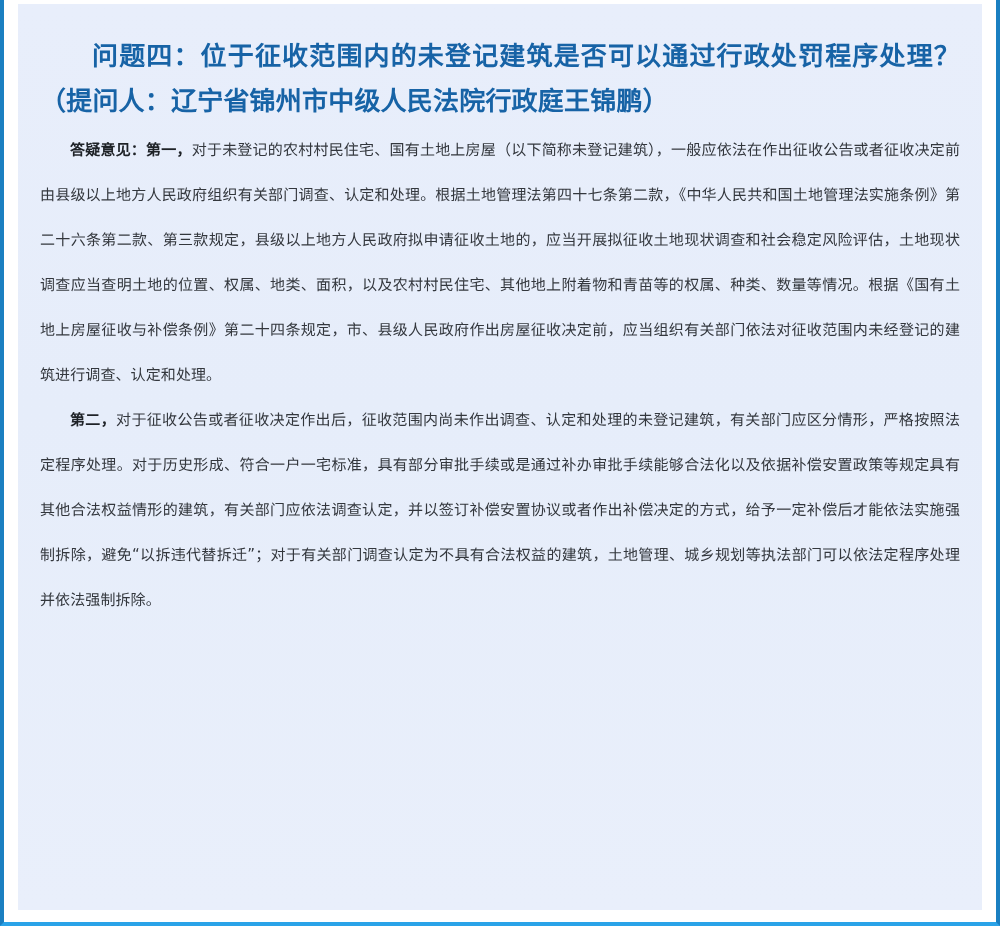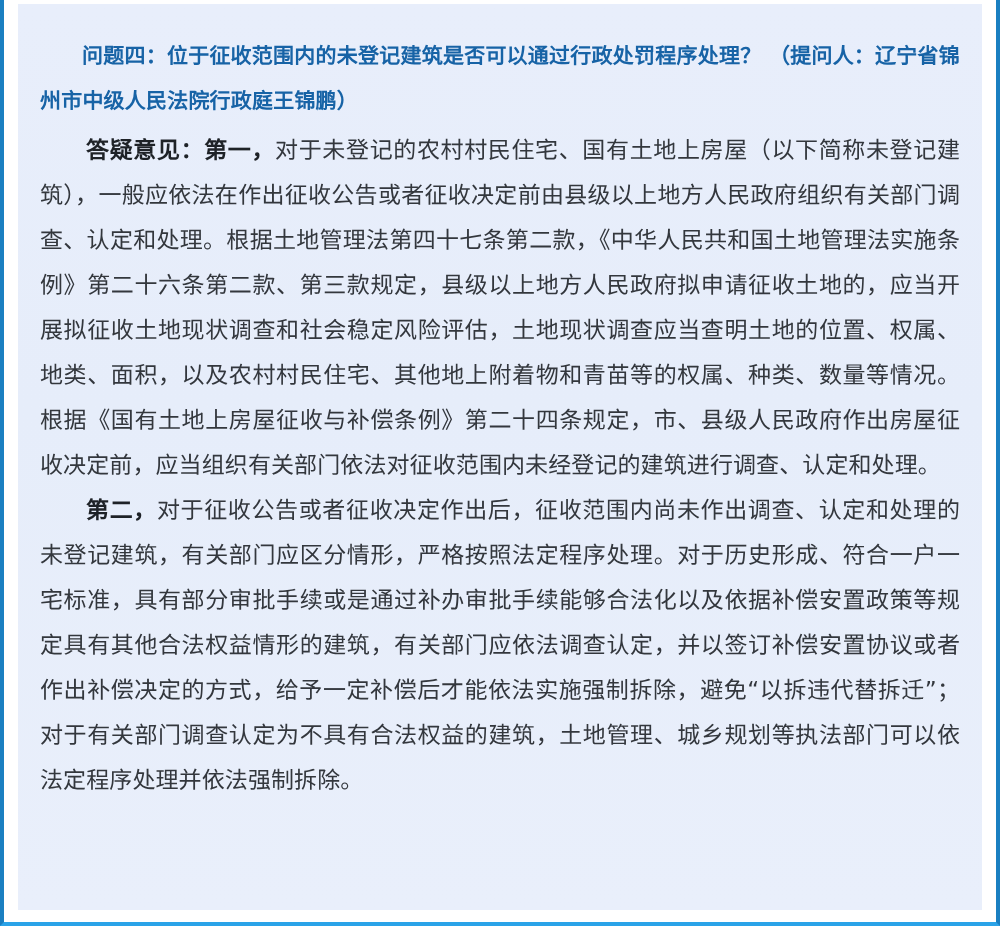--- a/index.html
+++ b/index.html
@@ -40,32 +40,32 @@
 
   .doc-body {
     padding: 30px 22px 10px 22px;
   }
 
   
   .q-heading {
     margin: 0 0 4px 0;
     color: #1763a6;
     font-weight: bold;
-    font-size: 21px;
+    font-size: 26px;
     line-height: 45px;
     text-indent: 2em;
     letter-spacing: 0.2px;
     text-align: justify;
     text-justify: inter-ideograph;
   }
 
   .para {
     margin: 0;
     color: #33373d;
-    font-size: 23px;
+    font-size: 15px;
     line-height: 45px;
     text-indent: 2em;
     letter-spacing: 0.1px;
     text-align: justify;
     text-justify: inter-ideograph;
   }
 
   .para .lead {
     font-weight: bold;
     color: #1e2227;

